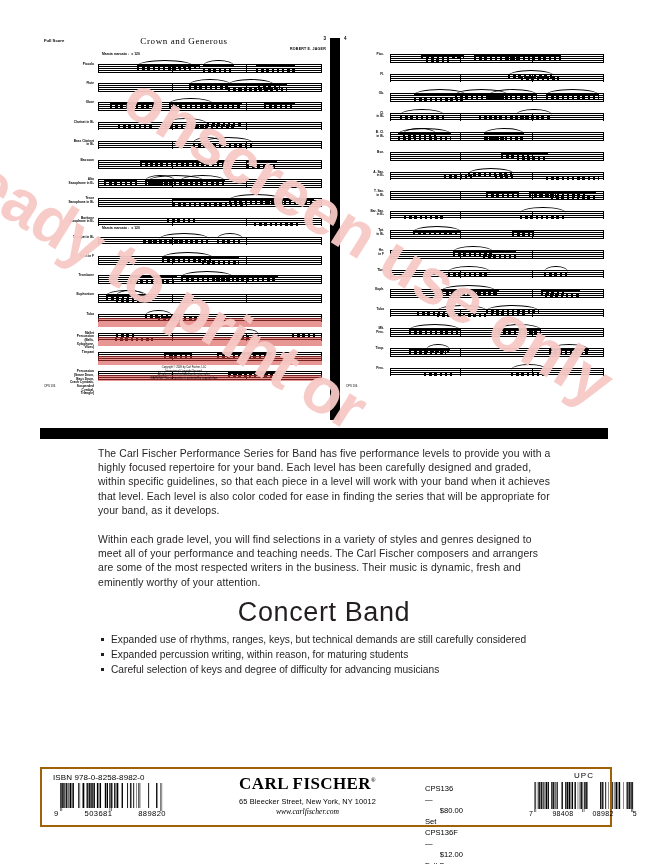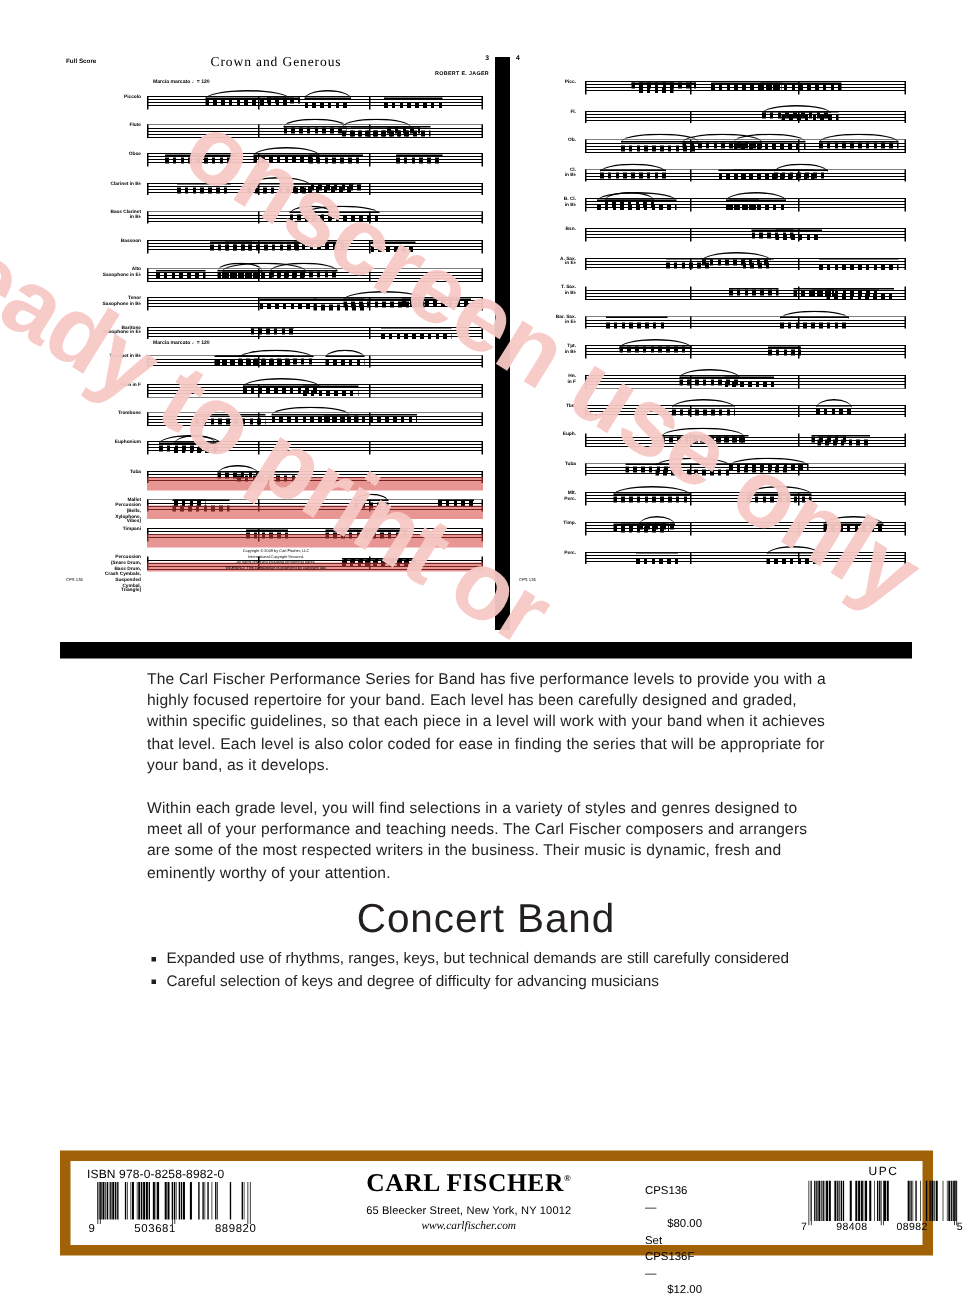--- a/index.html
+++ b/index.html
@@ -156,21 +156,21 @@
   .bullet:before{
     content:"";
     position:absolute;left:1px;top:5px;
     width:3px;height:3px;background:#231f20;
   }
 
   
   .footer{
     position:absolute;left:40px;top:767px;
     width:568px;height:56px;
-    border:7px solid #a16207;
+    border:2px solid #a16207;
     background:#fff;
     z-index:30;
   }
   .f-isbn{
     position:absolute;left:11px;top:4px;
     font-size:8px;letter-spacing:.1px;color:#000;white-space:nowrap;
   }
   .barcode-ean{
     position:absolute;left:16px;top:14px;width:105px;height:28px;
   }
@@ -750,20 +750,21 @@
 
   <div class="copy">
     <p>The Carl Fischer Performance Series for Band has five performance levels to provide you with a highly focused repertoire for your band. Each level has been carefully designed and graded, within specific guidelines, so that each piece in a level will work with your band when it achieves that level. Each level is also color coded for ease in finding the series that will be appropriate for your band, as it develops.</p>
     <p>Within each grade level, you will find selections in a variety of styles and genres designed to meet all of your performance and teaching needs. The Carl Fischer composers and arrangers are some of the most respected writers in the business. Their music is dynamic, fresh and eminently worthy of your attention.</p>
   </div>
 
   <div class="concert-band">Concert Band</div>
 
   <div class="bullets">
     <div class="bullet">Expanded use of rhythms, ranges, keys, but technical demands are still carefully considered</div>
+    <div class="bullet">Expanded percussion writing, within reason, for maturing students</div>
     <div class="bullet">Careful selection of keys and degree of difficulty for advancing musicians</div>
   </div>
 
   <div class="footer">
 
     <div class="f-isbn">ISBN 978-0-8258-8982-0</div>
 
     <svg class="barcode-ean" id="ean-bars" viewBox="0 0 105 28" preserveAspectRatio="none">
         <rect x="2.00" y="0" width="0.45" height="25.00" fill="#000"></rect>
         <rect x="2.95" y="0" width="0.45" height="25.00" fill="#000"></rect>

